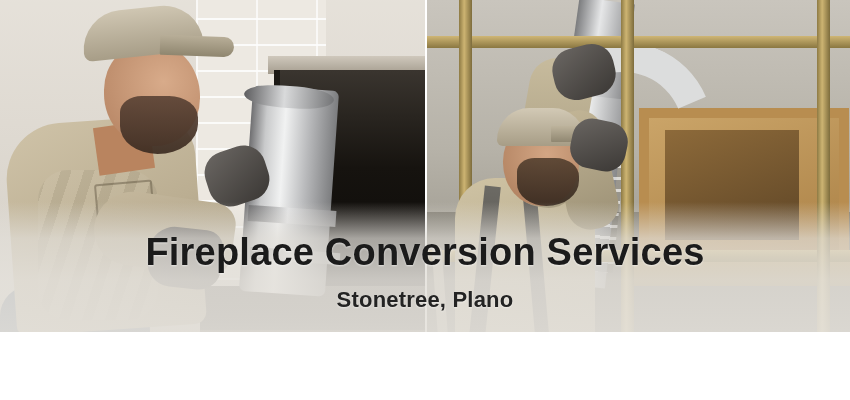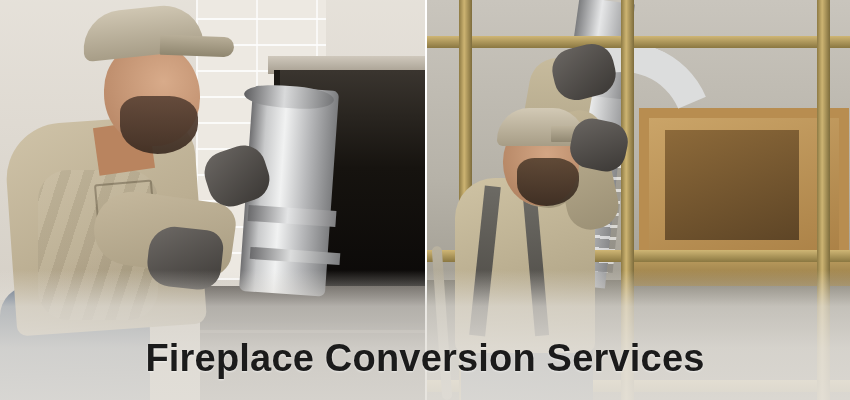--- a/index.html
+++ b/index.html
@@ -3,21 +3,21 @@
 <meta charset="utf-8">
 <style>
   html, body {
     margin: 0;
     padding: 0;
     background: #ffffff;
   }
   .banner {
     position: relative;
     width: 850px;
-    height: 400px;
+    height: 332px;
     overflow: hidden;
     font-family: "Liberation Sans", sans-serif;
     background: #cfcac2;
   }
   .photo-pair {
     position: absolute;
     inset: 0;
     display: flex;
   }
   .photo {
@@ -392,15 +392,16 @@
       <div class="r-glove-up"></div>
       <div class="r-glove-low"></div>
     </div>
   </div>
 
   <div class="seam"></div>
   <div class="caption-scrim"></div>
 
   <div class="caption">
     <h1 class="caption-title">Fireplace Conversion Services</h1>
+    <p class="caption-sub">Stonetree, Plano</p>
   </div>
 
 </div>
 
 </body></html>

